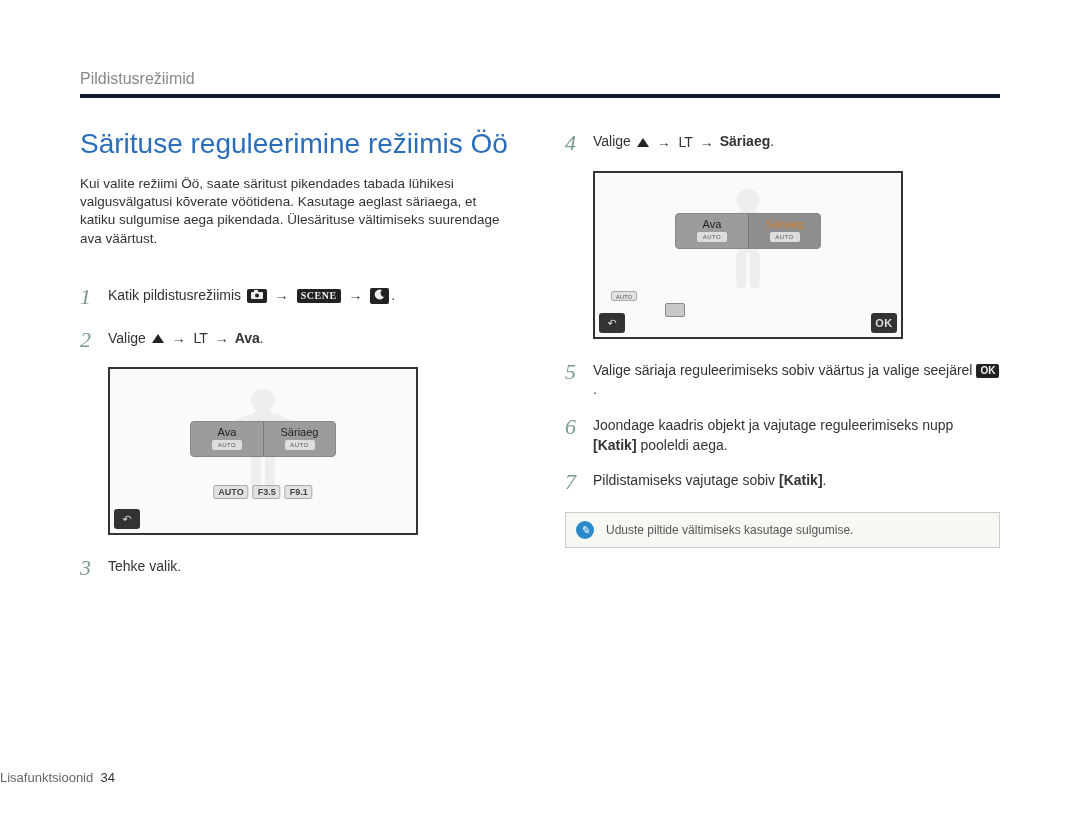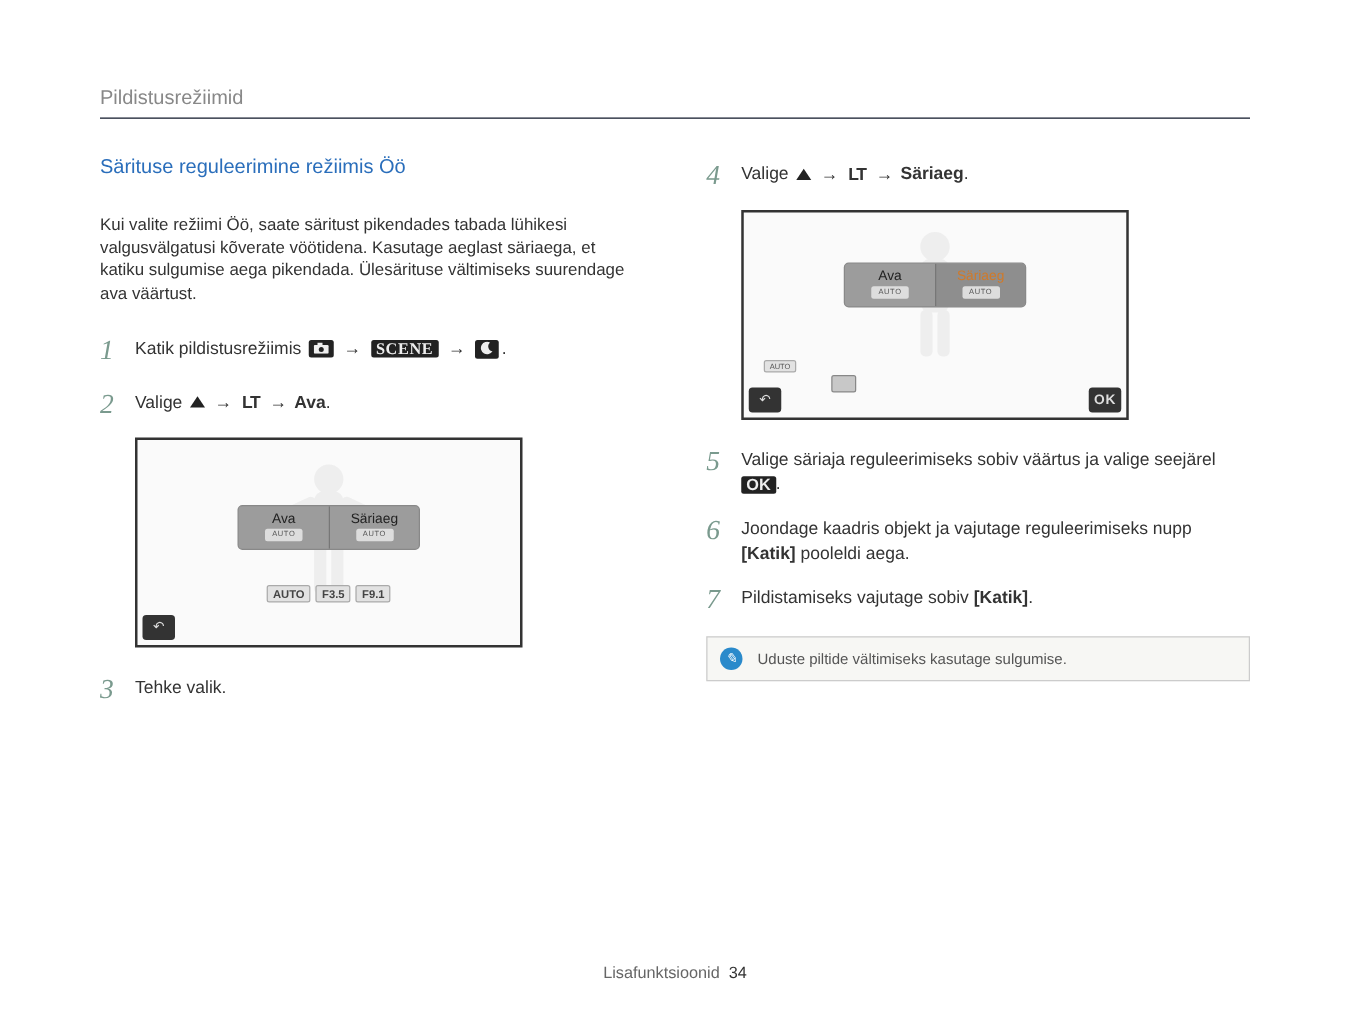--- a/index.html
+++ b/index.html
@@ -8,40 +8,40 @@
     height: 815px;
     background: #fff;
     font-family: Arial, "Helvetica Neue", sans-serif;
     color: #333;
     position: relative;
     padding: 70px 80px 0 80px;
   }
   .breadcrumb {
     font-size: 16px;
     color: #888;
-    border-bottom: 1px solid #0f172a;
+    border-bottom: 4px solid #0f172a;
     padding-bottom: 6px;
     margin-bottom: 30px;
   }
   .columns {
     display: flex;
     gap: 50px;
   }
   .col { flex: 1; min-width: 0; }
   h1.title {
-    font-size: 16px;
+    font-size: 28px;
     font-weight: normal;
     color: #2a6ebb;
-    margin-bottom: 28px;
+    margin-bottom: 15px;
   }
   .intro {
     font-size: 13.5px;
     line-height: 1.35;
     color: #333;
-    margin-bottom: 21px;
+    margin-bottom: 34px;
   }
   ol.steps { list-style: none; }
   ol.steps > li {
     display: flex;
     gap: 10px;
     margin-bottom: 12px;
     font-size: 14px;
     line-height: 1.4;
   }
   .step-num {
@@ -52,21 +52,21 @@
     min-width: 18px;
   }
   .step-body { flex: 1; padding-top: 4px; }
   .bold { font-weight: bold; }
   .icon-inline {
     display: inline-block;
     vertical-align: middle;
     margin: 0 2px;
   }
   .arrow { font-family: sans-serif; }
-  .lt-label { font-family: Arial; font-weight: bold; letter-spacing: -1px; }
+  .lt-label { font-family: Arial; font-weight: normal; letter-spacing: -1px; }
 
   
   .screen {
     border: 2px solid #333;
     width: 310px;
     height: 168px;
     margin: 10px 0 18px 28px;
     position: relative;
     background: #fafafa;
     overflow: hidden;
@@ -199,31 +199,30 @@
     text-align: center;
     line-height: 18px;
     font-style: italic;
     font-family: Georgia, serif;
   }
 
   .footer {
     position: absolute;
     bottom: 30px;
     left: 0; right: 0;
-    text-align: center;
     font-size: 13px;
     color: #666;
   }
   .footer .pg { color: #333; }
 
   
   .blk {
     display:inline-block;
     background:#222; color:#eee;
-    font-size:13px; font-weight:bold;
+    font-size:10px; font-weight:bold;
     padding:1px 4px; border-radius:2px;
     vertical-align: middle;
     line-height: 12px;
   }
   .tri-up {
     display:inline-block;
     width:0;height:0;
     border-left:6px solid transparent;
     border-right:6px solid transparent;
     border-bottom:9px solid #222;

